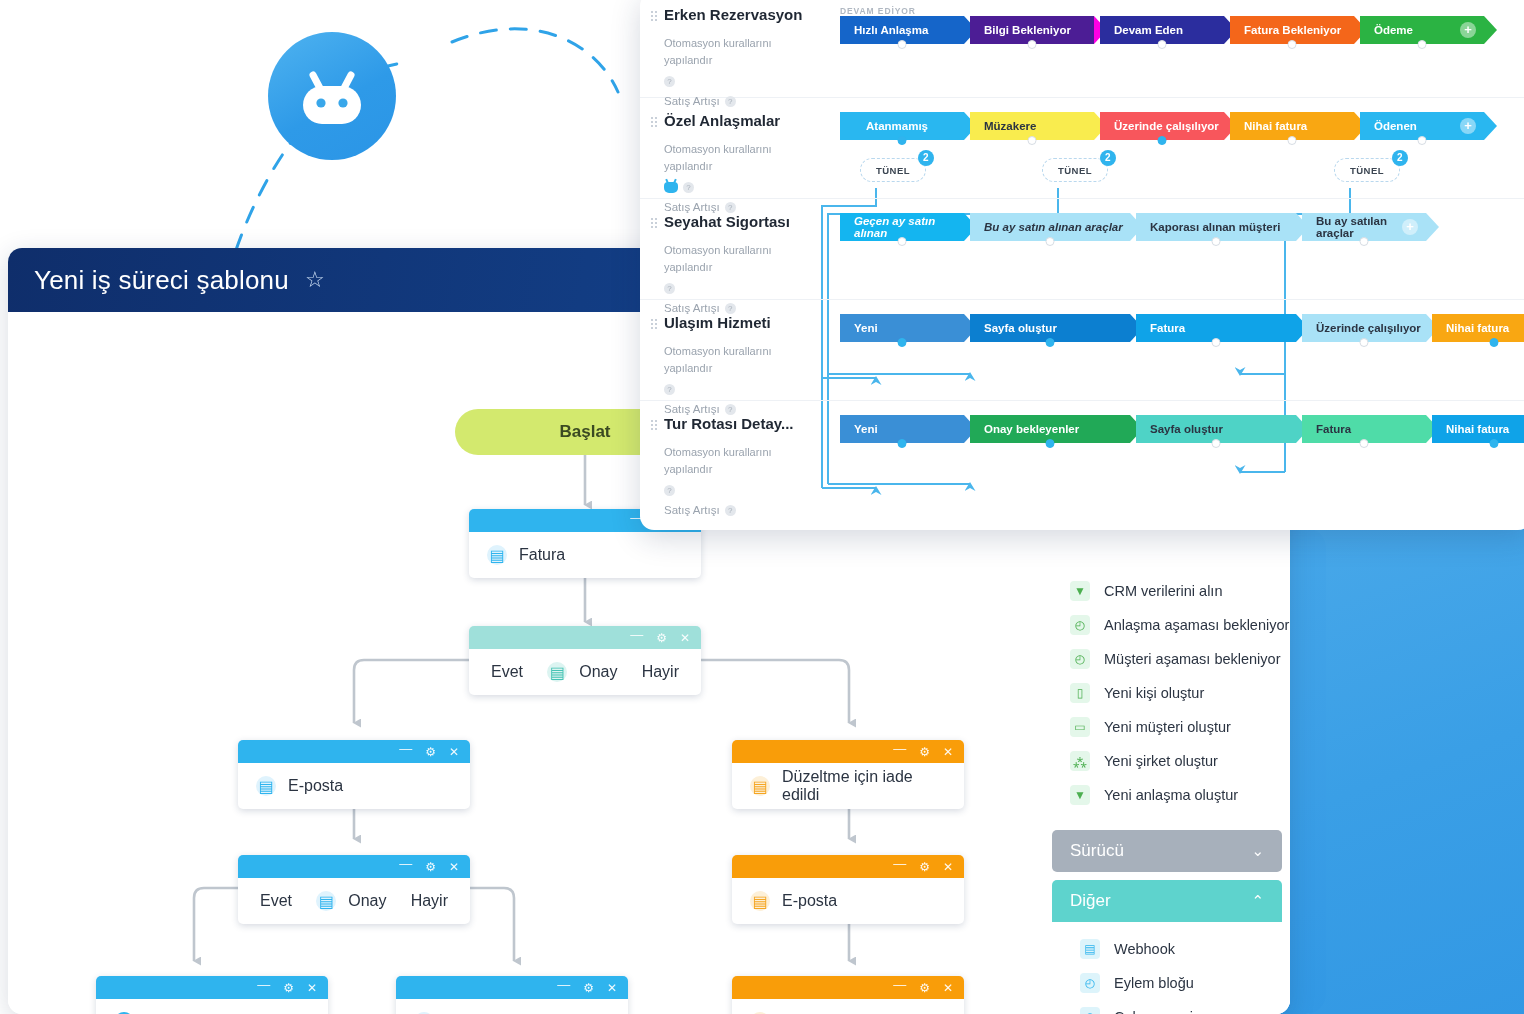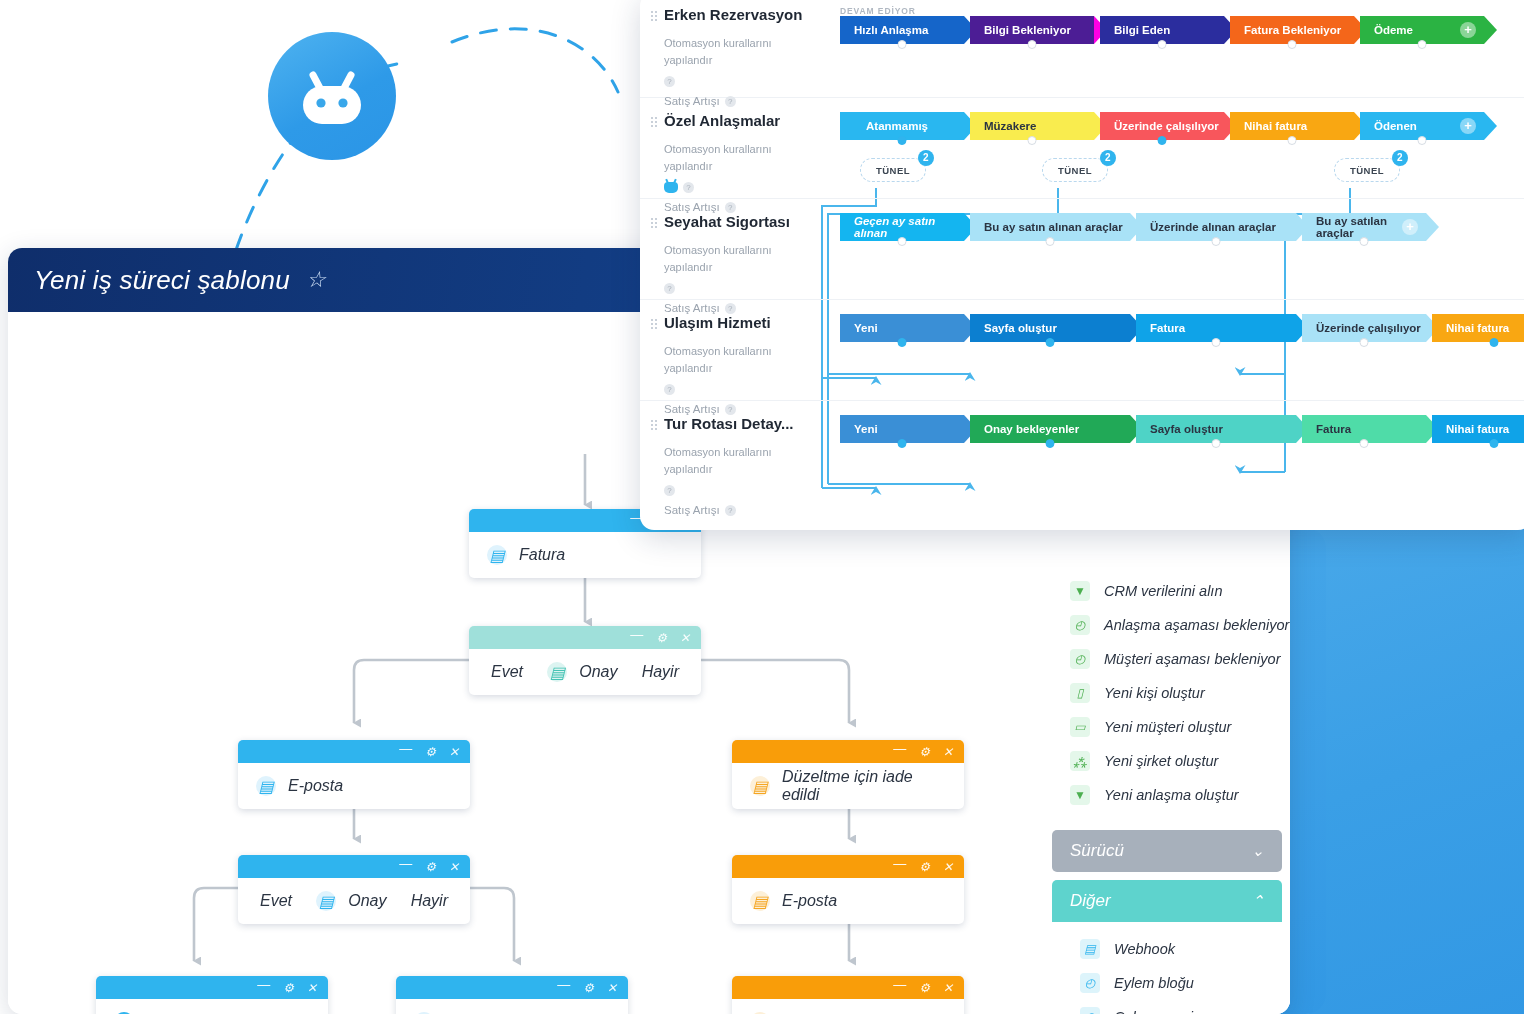--- a/index.html
+++ b/index.html
@@ -16,21 +16,21 @@
   
   .blue-bg{ position:absolute; left:1288px; top:520px; width:260px; height:494px;
     background:linear-gradient(160deg,#48a8e9 0%,#3a9fe6 50%,#3298e4 100%);
     border-radius:22px 0 22px 22px; }
   .blue-bg2{ position:absolute; left:1026px; top:528px; width:300px; height:486px;
     background:linear-gradient(160deg,#48a8e9 0%,#3298e4 100%); border-radius:20px; z-index:1;}
 
   
   .wf-window{ position:absolute; left:8px; top:248px; width:1282px; height:766px;
     background:#fff; border-radius:14px; box-shadow:0 6px 26px rgba(20,40,80,.17);
-    overflow:hidden; z-index:3;font-style:italic;}
+    overflow:hidden; z-index:3;}
   .wf-title{ height:64px; background:linear-gradient(100deg,#0f2e6b 0%,#123c82 45%,#14489c 100%);
     display:flex; align-items:center; padding:0 0 0 26px; }
   .wf-title .t{ color:#fff; font-size:26px; letter-spacing:.2px; }
   .wf-title .star{ color:#cddff5; font-size:22px; margin-left:16px; line-height:1;}
   .wf-canvas{ position:relative; height:702px; background:#fff; }
 
   
   .node{ position:absolute; background:#fff; border-radius:5px;
     box-shadow:0 2px 7px rgba(30,50,90,.18); overflow:hidden; }
   .node .hdr{ height:23px; display:flex; align-items:center; justify-content:flex-end;
@@ -167,20 +167,23 @@
           <path d="M841 599 L841 649"></path>
         </g>
         <g stroke="#bfc6ce" stroke-width="2.6" fill="none">
           <path d="M346 371 L346 358 Q346 348 356 348 L567 348"></path>
           <path d="M841 371 L841 358 Q841 348 831 348 L597 348"></path>
           <path d="M186 599 L186 586 Q186 576 196 576 L336 576"></path>
           <path d="M506 599 L506 586 Q506 576 496 576 L356 576"></path>
         </g>
       </svg>
 
+      <div class="start-node" style="left:447px; top:97px; width:260px;">
+        <span>Başlat</span>
+      </div>
 
       <div class="node" style="left:461px; top:197px; width:232px;">
         <div class="hdr hdr-blue">
           <span class="min">—</span>
           <span>⚙</span>
           <span>✕</span>
         </div>
         <div class="body">
           <span class="ico ico-blue">▤</span>
           <span class="lbl">Fatura</span>
@@ -395,21 +398,21 @@
                 <span style="color:#ffffff;position:relative;z-index:2;">Hızlı Anlaşma</span>
                 <span class="chevshape"></span>
                 <span class="dot"></span>
               </div>
               <div class="stage" style="width:124px;background:#4c1d95;color:#ff00e4;">
                 <span style="color:#ffffff;position:relative;z-index:2;">Bilgi Bekleniyor</span>
                 <span class="chevshape"></span>
                 <span class="dot"></span>
               </div>
               <div class="stage" style="width:124px;background:#2b2d9e;color:#2b2d9e;">
-                <span style="color:#ffffff;position:relative;z-index:2;">Bilgi Eden</span>
+                <span style="color:#ffffff;position:relative;z-index:2;">Devam Eden</span>
                 <span class="chevshape"></span>
                 <span class="dot"></span>
               </div>
               <div class="stage" style="width:124px;background:#f4661a;color:#f4661a;">
                 <span style="color:#ffffff;position:relative;z-index:2;">Fatura Bekleniyor</span>
                 <span class="chevshape"></span>
                 <span class="dot"></span>
               </div>
               <div class="stage" style="width:124px;background:#2bb343;color:#2bb343;">
                 <span style="color:#ffffff;position:relative;z-index:2;">Ödeme</span>
@@ -481,27 +484,27 @@
               <span class="qm">?</span>
             </div>
           </div>
           <div class="pr-right" style="padding-top:14px;">
             <div class="stages">
               <div class="stage" style="width:124px;background:#14b5f0;color:#14b5f0;">
                 <span style="color:#ffffff;position:relative;z-index:2;font-style:italic;">Geçen ay satın alınan</span>
                 <span class="chevshape"></span>
                 <span class="dot"></span>
               </div>
+              <div class="stage" style="width:160px;background:#a9e2f7;color:#a9e2f7;font-style:italic;">
+                <span style="color:#2b3442;position:relative;z-index:2;">Bu ay satın alınan araçlar</span>
+                <span class="chevshape"></span>
+                <span class="dot"></span>
+              </div>
               <div class="stage" style="width:160px;background:#a9e2f7;color:#a9e2f7;">
-                <span style="color:#2b3442;position:relative;z-index:2;">Bu ay satın alınan araçlar</span>
-                <span class="chevshape"></span>
-                <span class="dot"></span>
-              </div>
-              <div class="stage" style="width:160px;background:#a9e2f7;color:#a9e2f7;">
-                <span style="color:#2b3442;position:relative;z-index:2;">Üzerinde alınan araçlar</span>
+                <span style="color:#2b3442;position:relative;z-index:2;">Kaporası alınan müşteri</span>
                 <span class="chevshape"></span>
                 <span class="dot"></span>
               </div>
               <div class="stage" style="width:124px;background:#a9e2f7;color:#a9e2f7;">
                 <span style="color:#2b3442;position:relative;z-index:2;">Bu ay satılan araçlar</span>
                 <span class="chevshape"></span>
                 <span class="plus">+</span>
                 <span class="dot"></span>
               </div>
             </div>

